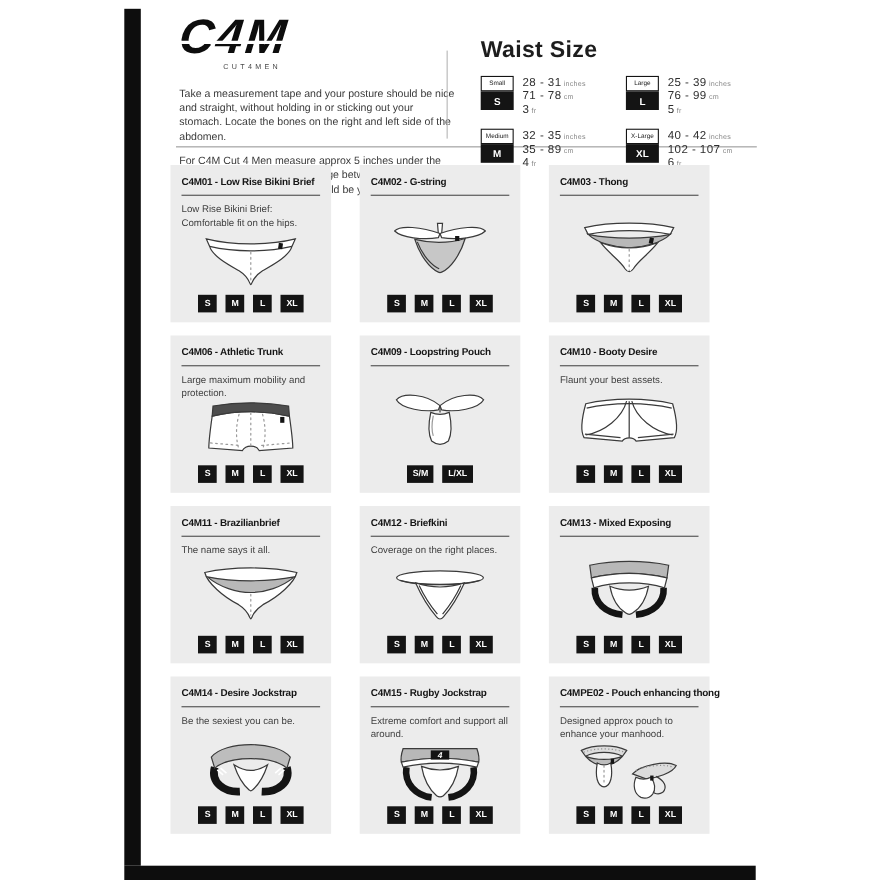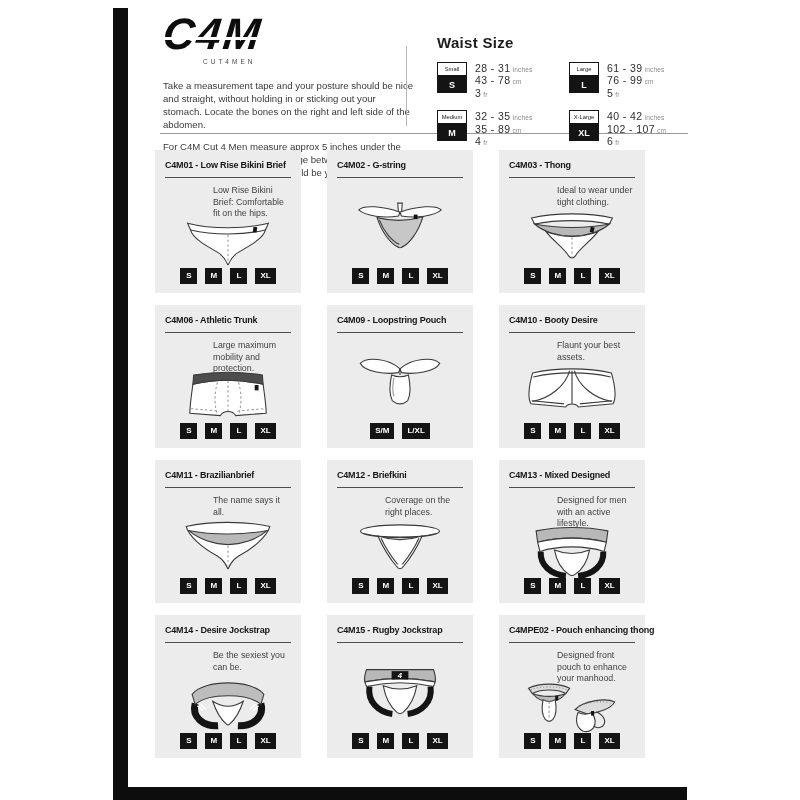--- a/index.html
+++ b/index.html
@@ -14,36 +14,36 @@
              letter-spacing:2px;color:#0d0d0d;transform:skewX(-6deg);line-height:1;}
   .logo-text::after{content:"";position:absolute;left:-4px;right:-4px;top:57%;height:2.5px;background:#fff;}
   .logo-sub{margin:2px 0 0 40px;font-size:6.5px;letter-spacing:3px;color:#4a4a4a;}
   .intro{position:absolute;left:163px;top:80px;width:254px;font-size:9.6px;line-height:1.34;color:#3a3a3a;}
   .intro p{margin:0 0 10px 0;}
   .vdivider{position:absolute;left:406px;top:46px;width:1px;height:80px;background:#b5b5b5;}
   .hdivider{position:absolute;left:160px;top:133px;width:528px;height:1px;background:#9a9a9a;}
 
   
   .waist{position:absolute;left:437px;top:34px;width:260px;}
-  .waist-title{font-size:15px;font-weight:600;color:#1d1d1d;letter-spacing:.3px;}
+  .waist-title{font-size:21px;font-weight:600;color:#1d1d1d;letter-spacing:.3px;}
   .ws-grid{display:grid;grid-template-columns:122px 126px;column-gap:10px;row-gap:11px;margin-top:11px;}
   .ws-entry{display:flex;gap:8px;align-items:flex-start;}
   .ws-badge{width:30px;flex:0 0 30px;}
   .ws-badge-top{border:1px solid #141414;background:#fff;color:#1a1a1a;font-size:5.8px;text-align:center;padding:3px 0;}
   .ws-badge-bot{background:#141414;color:#fff;font-size:9px;font-weight:bold;text-align:center;padding:3.5px 0;}
   .ws-line{font-size:10.5px;color:#2e2e2e;letter-spacing:.4px;line-height:1.18;white-space:nowrap;}
   .ws-unit{font-size:6.5px;color:#8a8a8a;margin-left:2px;letter-spacing:.2px;}
 
   
   .cards{position:absolute;left:155px;top:150px;display:grid;
          grid-template-columns:repeat(3,146px);grid-auto-rows:143px;gap:12px 26px;}
   .card{background:#ececec;box-sizing:border-box;padding:10px 10px 9px 10px;display:flex;flex-direction:column;}
   .card-title{font-size:9px;font-weight:bold;color:#161616;letter-spacing:-.2px;white-space:nowrap;}
   .card-rule{height:1px;background:#4d4d4d;margin:7px 0 7px 0;}
-  .card-desc{font-size:8.8px;color:#3f3f3f;line-height:1.32;margin-left:48px;}
+  .card-desc{font-size:8.8px;color:#3f3f3f;line-height:1.32;}
   .card-illus{flex:1;display:flex;align-items:center;justify-content:center;min-height:0;}
   .card-illus svg{display:block;}
   .card-sizes{display:flex;justify-content:center;gap:8px;margin-top:2px;}
   .sz{background:#141414;color:#fff;font-size:8px;font-weight:bold;line-height:1;
       padding:4px 5px;min-width:7px;text-align:center;}
 
   .illus *{vector-effect:non-scaling-stroke;}
 </style>
 </head>
 <body>
@@ -69,32 +69,32 @@
     <div class="waist-title">Waist Size</div>
     <div class="ws-grid">
 
       <div class="ws-entry">
         <div class="ws-badge">
           <div class="ws-badge-top">Small</div>
           <div class="ws-badge-bot">S</div>
         </div>
         <div class="ws-values">
           <div class="ws-line"><span>28 - 31</span><span class="ws-unit">inches</span></div>
-          <div class="ws-line"><span>43 - 78</span><span class="ws-unit">cm</span></div>
+          <div class="ws-line"><span>71 - 78</span><span class="ws-unit">cm</span></div>
           <div class="ws-line"><span>3</span><span class="ws-unit">fr</span></div>
         </div>
       </div>
 
       <div class="ws-entry">
         <div class="ws-badge">
           <div class="ws-badge-top">Large</div>
           <div class="ws-badge-bot">L</div>
         </div>
         <div class="ws-values">
-          <div class="ws-line"><span>61 - 39</span><span class="ws-unit">inches</span></div>
+          <div class="ws-line"><span>25 - 39</span><span class="ws-unit">inches</span></div>
           <div class="ws-line"><span>76 - 99</span><span class="ws-unit">cm</span></div>
           <div class="ws-line"><span>5</span><span class="ws-unit">fr</span></div>
         </div>
       </div>
 
       <div class="ws-entry">
         <div class="ws-badge">
           <div class="ws-badge-top">Medium</div>
           <div class="ws-badge-bot">M</div>
         </div>
@@ -159,21 +159,20 @@
         <span class="sz">S</span>
         <span class="sz">M</span>
         <span class="sz">L</span>
         <span class="sz">XL</span>
       </div>
     </div>
 
     <div class="card">
       <div class="card-title">C4M03 - Thong</div>
       <div class="card-rule"></div>
-      <div class="card-desc">Ideal to wear under tight clothing.</div>
       <div class="card-illus">
         <svg class="illus" width="112" height="58" viewBox="0 0 120 76" fill="none" stroke="#3a3a3a" stroke-width="1.1">
           <path d="M7,13 C38,6 82,6 113,13 L109,21 C80,15 40,15 11,21 Z" fill="#fff"></path>
           <path d="M11,21 C40,27 80,27 109,21 C98,31 78,37 60,37 C42,37 22,31 11,21 Z" fill="#b8b8b8"></path>
           <path d="M26,31 C36,44 50,53 55,62 Q60,69 65,62 C70,53 84,44 94,31 C72,39 48,39 26,31 Z" fill="#fff"></path>
           <line x1="60" y1="39" x2="60" y2="64" stroke="#9a9a9a" stroke-dasharray="1.5,3.2" stroke-linecap="round"></line>
           <rect x="84" y="25" width="5" height="7" fill="#141414" stroke="none" transform="rotate(12 86 28)"></rect>
         </svg>
       </div>
       <div class="card-sizes">
@@ -283,23 +282,22 @@
       </div>
       <div class="card-sizes">
         <span class="sz">S</span>
         <span class="sz">M</span>
         <span class="sz">L</span>
         <span class="sz">XL</span>
       </div>
     </div>
 
     <div class="card">
-      <div class="card-title">C4M13 - Mixed Designed</div>
-      <div class="card-rule"></div>
-      <div class="card-desc">Designed for men with an active lifestyle.</div>
+      <div class="card-title">C4M13 - Mixed Exposing</div>
+      <div class="card-rule"></div>
       <div class="card-illus">
         <svg class="illus" width="112" height="58" viewBox="0 0 120 76" fill="none" stroke="#3a3a3a" stroke-width="1.1">
           <path d="M19,36 C18,54 32,66 52,68" stroke="#141414" stroke-width="6"></path>
           <path d="M101,36 C102,54 88,66 68,68" stroke="#141414" stroke-width="6"></path>
           <path d="M13,9 C42,3 78,3 107,9 L105,24 C76,17 44,17 15,24 Z" fill="#b8b8b8"></path>
           <path d="M15,24 C44,17 76,17 105,24 L102,36 C78,28 42,28 18,36 Z" fill="#fff"></path>
           <path d="M37,34 C40,50 48,61 56,66 Q60,69 64,66 C72,61 80,50 83,34 C68,40 52,40 37,34 Z" fill="#fff"></path>
         </svg>
       </div>
       <div class="card-sizes">
@@ -328,20 +326,21 @@
         <span class="sz">S</span>
         <span class="sz">M</span>
         <span class="sz">L</span>
         <span class="sz">XL</span>
       </div>
     </div>
 
     <div class="card">
       <div class="card-title">C4M15 - Rugby Jockstrap</div>
       <div class="card-rule"></div>
+      <div class="card-desc">Extreme comfort and support all around.</div>
       <div class="card-illus">
         <svg class="illus" width="112" height="58" viewBox="0 0 120 76" fill="none" stroke="#3a3a3a" stroke-width="1.1">
           <path d="M20,32 C17,52 32,66 50,68" stroke="#141414" stroke-width="6"></path>
           <path d="M100,32 C103,52 88,66 70,68" stroke="#141414" stroke-width="6"></path>
           <path d="M16,10 L104,10 C106,16 107,22 106,26 C76,20 44,20 14,26 C13,22 14,16 16,10 Z" fill="#b8b8b8"></path>
           <path d="M14,26 C44,20 76,20 106,26 L104,32 C76,26 44,26 16,32 Z" fill="#fff"></path>
           <rect x="49" y="12" width="22" height="11" fill="#141414" stroke="none"></rect>
           <text x="60" y="21" font-size="10" font-weight="bold" font-style="italic" fill="#fff" stroke="none" text-anchor="middle" font-family="Liberation Sans, sans-serif">4</text>
           <path d="M38,31 C41,48 49,60 56,66 Q60,69 64,66 C71,60 79,48 82,31 C67,37 53,37 38,31 Z" fill="#fff"></path>
         </svg>
@@ -350,21 +349,21 @@
         <span class="sz">S</span>
         <span class="sz">M</span>
         <span class="sz">L</span>
         <span class="sz">XL</span>
       </div>
     </div>
 
     <div class="card">
       <div class="card-title">C4MPE02 - Pouch enhancing thong</div>
       <div class="card-rule"></div>
-      <div class="card-desc">Designed front pouch to enhance your manhood.</div>
+      <div class="card-desc">Designed approx pouch to enhance your manhood.</div>
       <div class="card-illus">
         <svg class="illus" width="112" height="58" viewBox="0 0 120 76" fill="none" stroke="#3a3a3a" stroke-width="1.1">
           <path d="M3,12 C18,5 42,5 57,12 L52,19 C40,13 20,13 8,19 Z" fill="#dcdcdc"></path>
           <path d="M6,14 C20,9 40,9 54,14" stroke="#8b8b8b" stroke-dasharray="1,2.2"></path>
           <path d="M8,19 C20,24 40,24 52,19 C45,27 36,30 30,30 C24,30 15,27 8,19 Z" fill="#bdbdbd"></path>
           <path d="M22,27 C20,38 21,48 25,53 Q30,58 35,53 C39,48 40,38 38,27 C33,30 27,30 22,27 Z" fill="#fff"></path>
           <line x1="30" y1="30" x2="30" y2="52" stroke="#9a9a9a" stroke-dasharray="1.5,3" stroke-linecap="round"></line>
           <rect x="38" y="22" width="4" height="6" fill="#141414" stroke="none"></rect>
           <path d="M64,40 C74,29 104,24 116,30 C112,39 92,45 80,46 Z" fill="#dcdcdc"></path>
           <path d="M68,36 C80,30 102,28 112,32" stroke="#8b8b8b" stroke-dasharray="1,2.2"></path>

